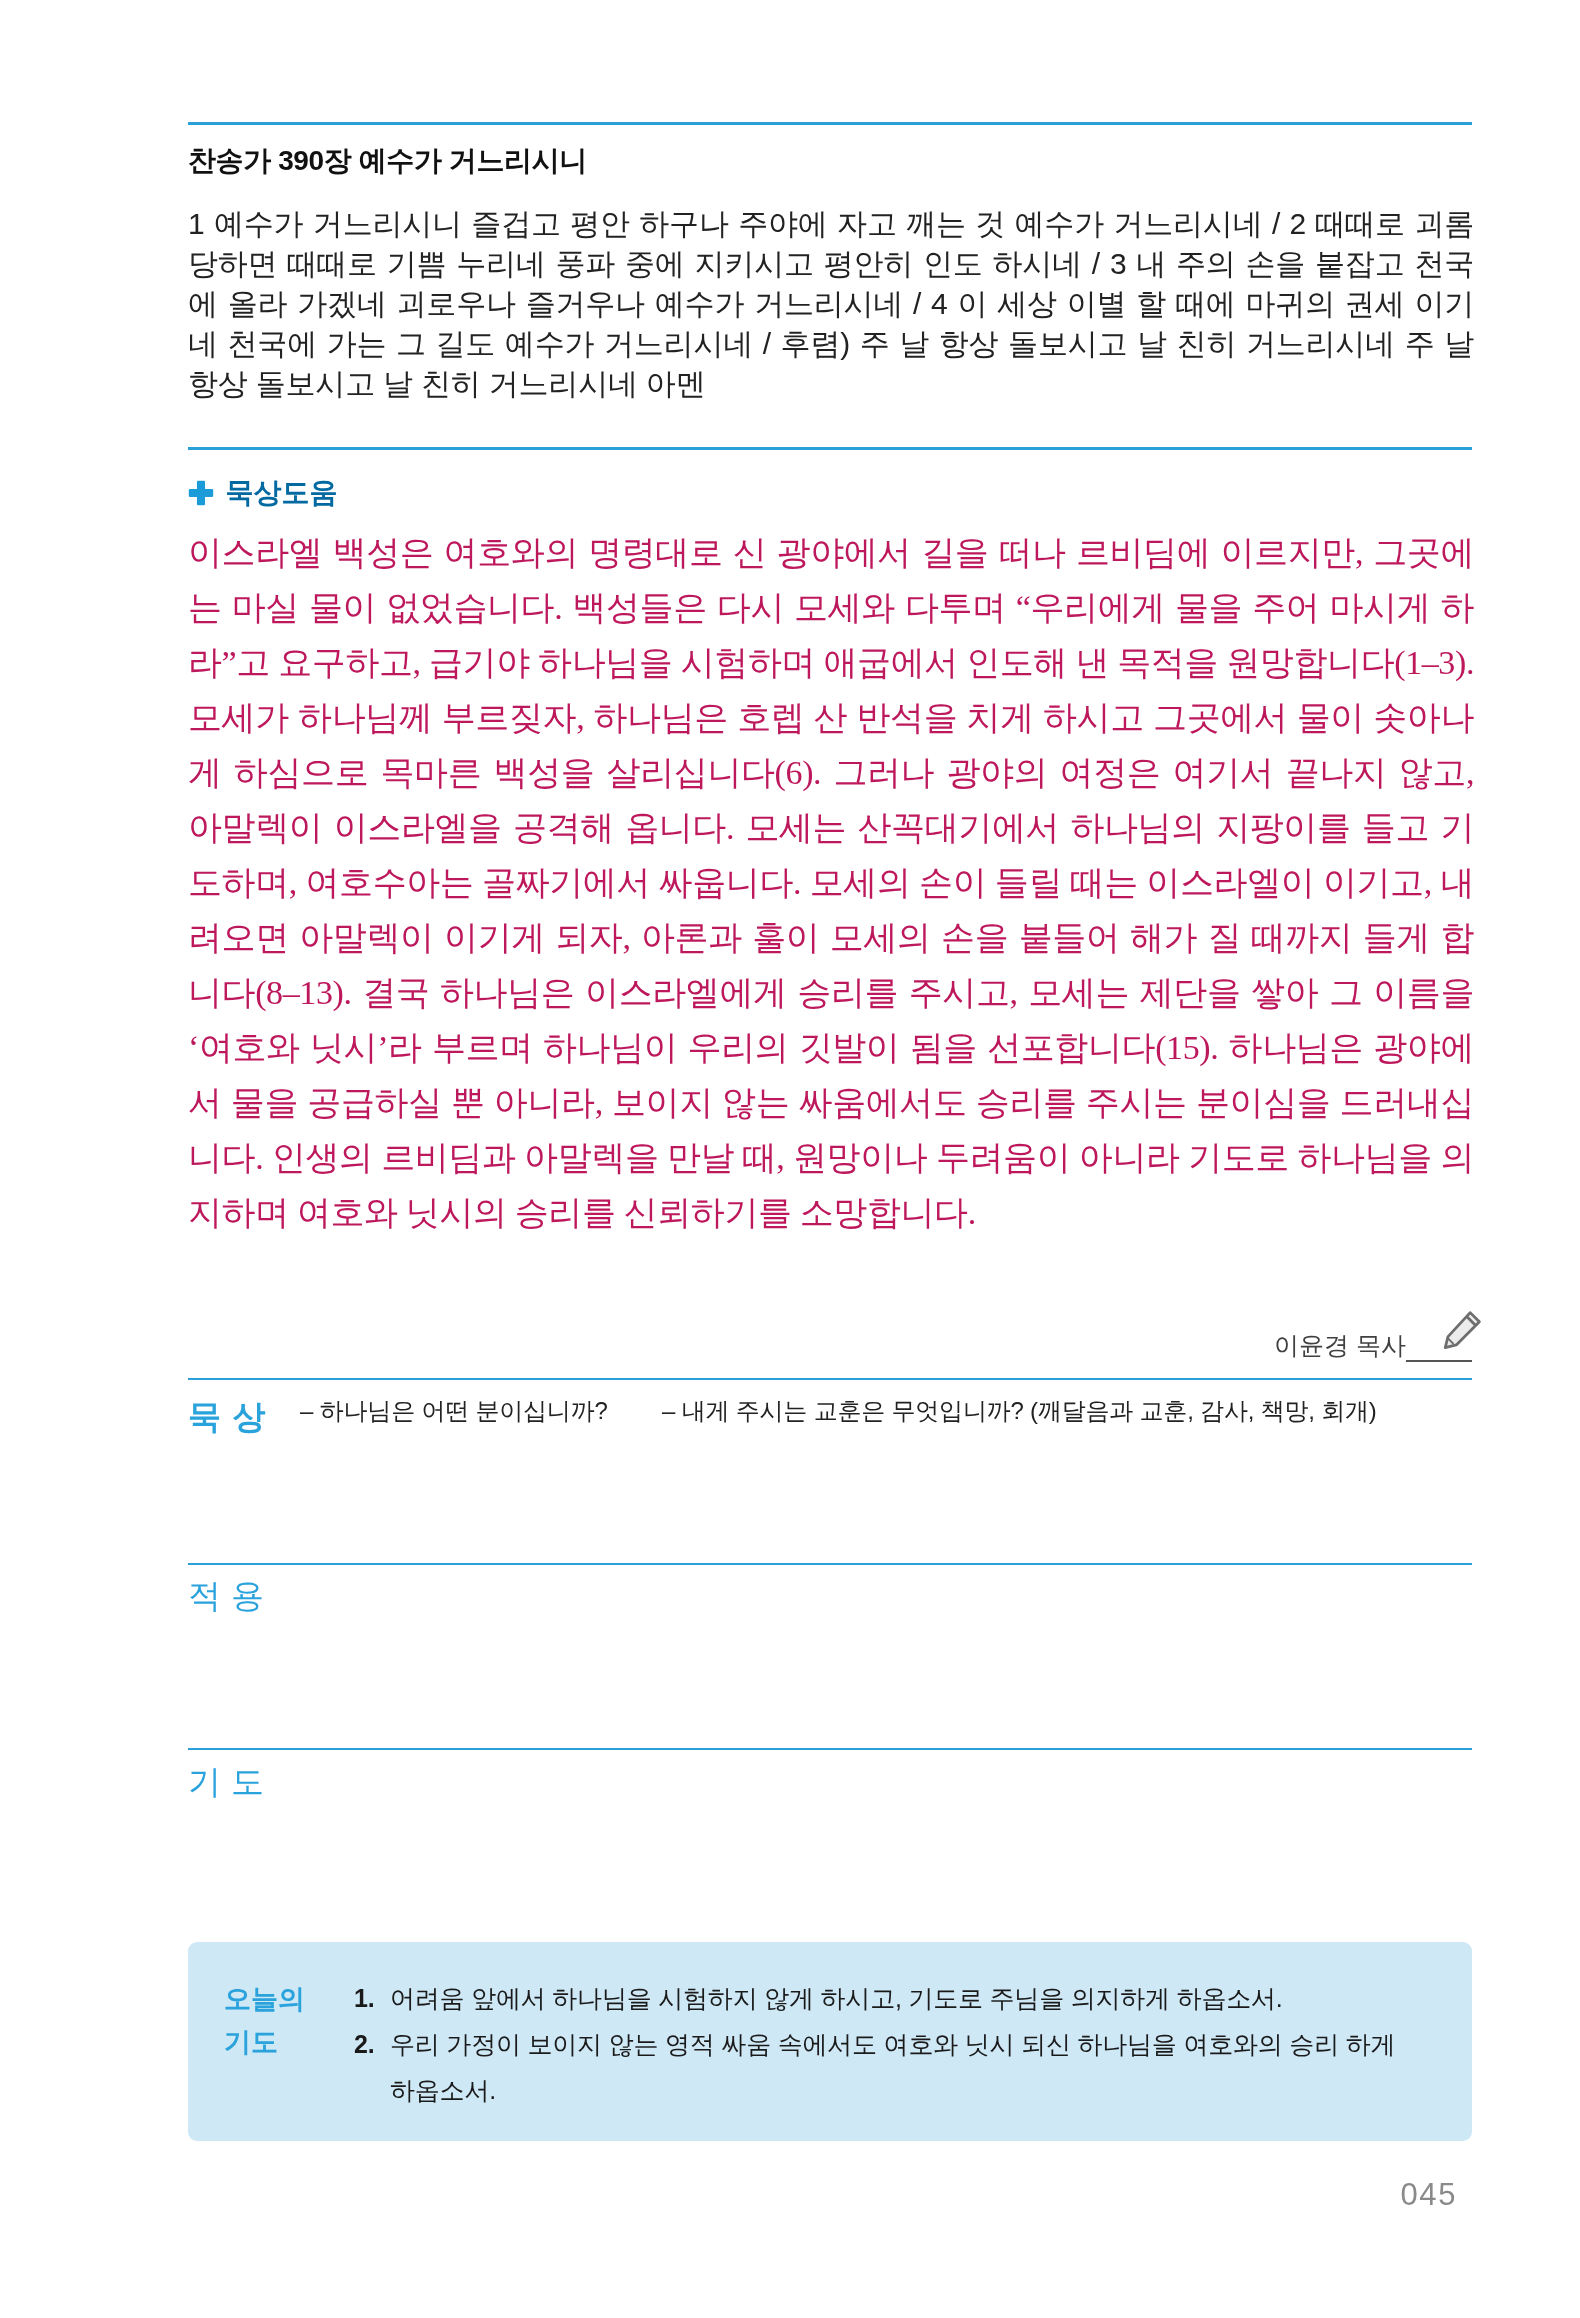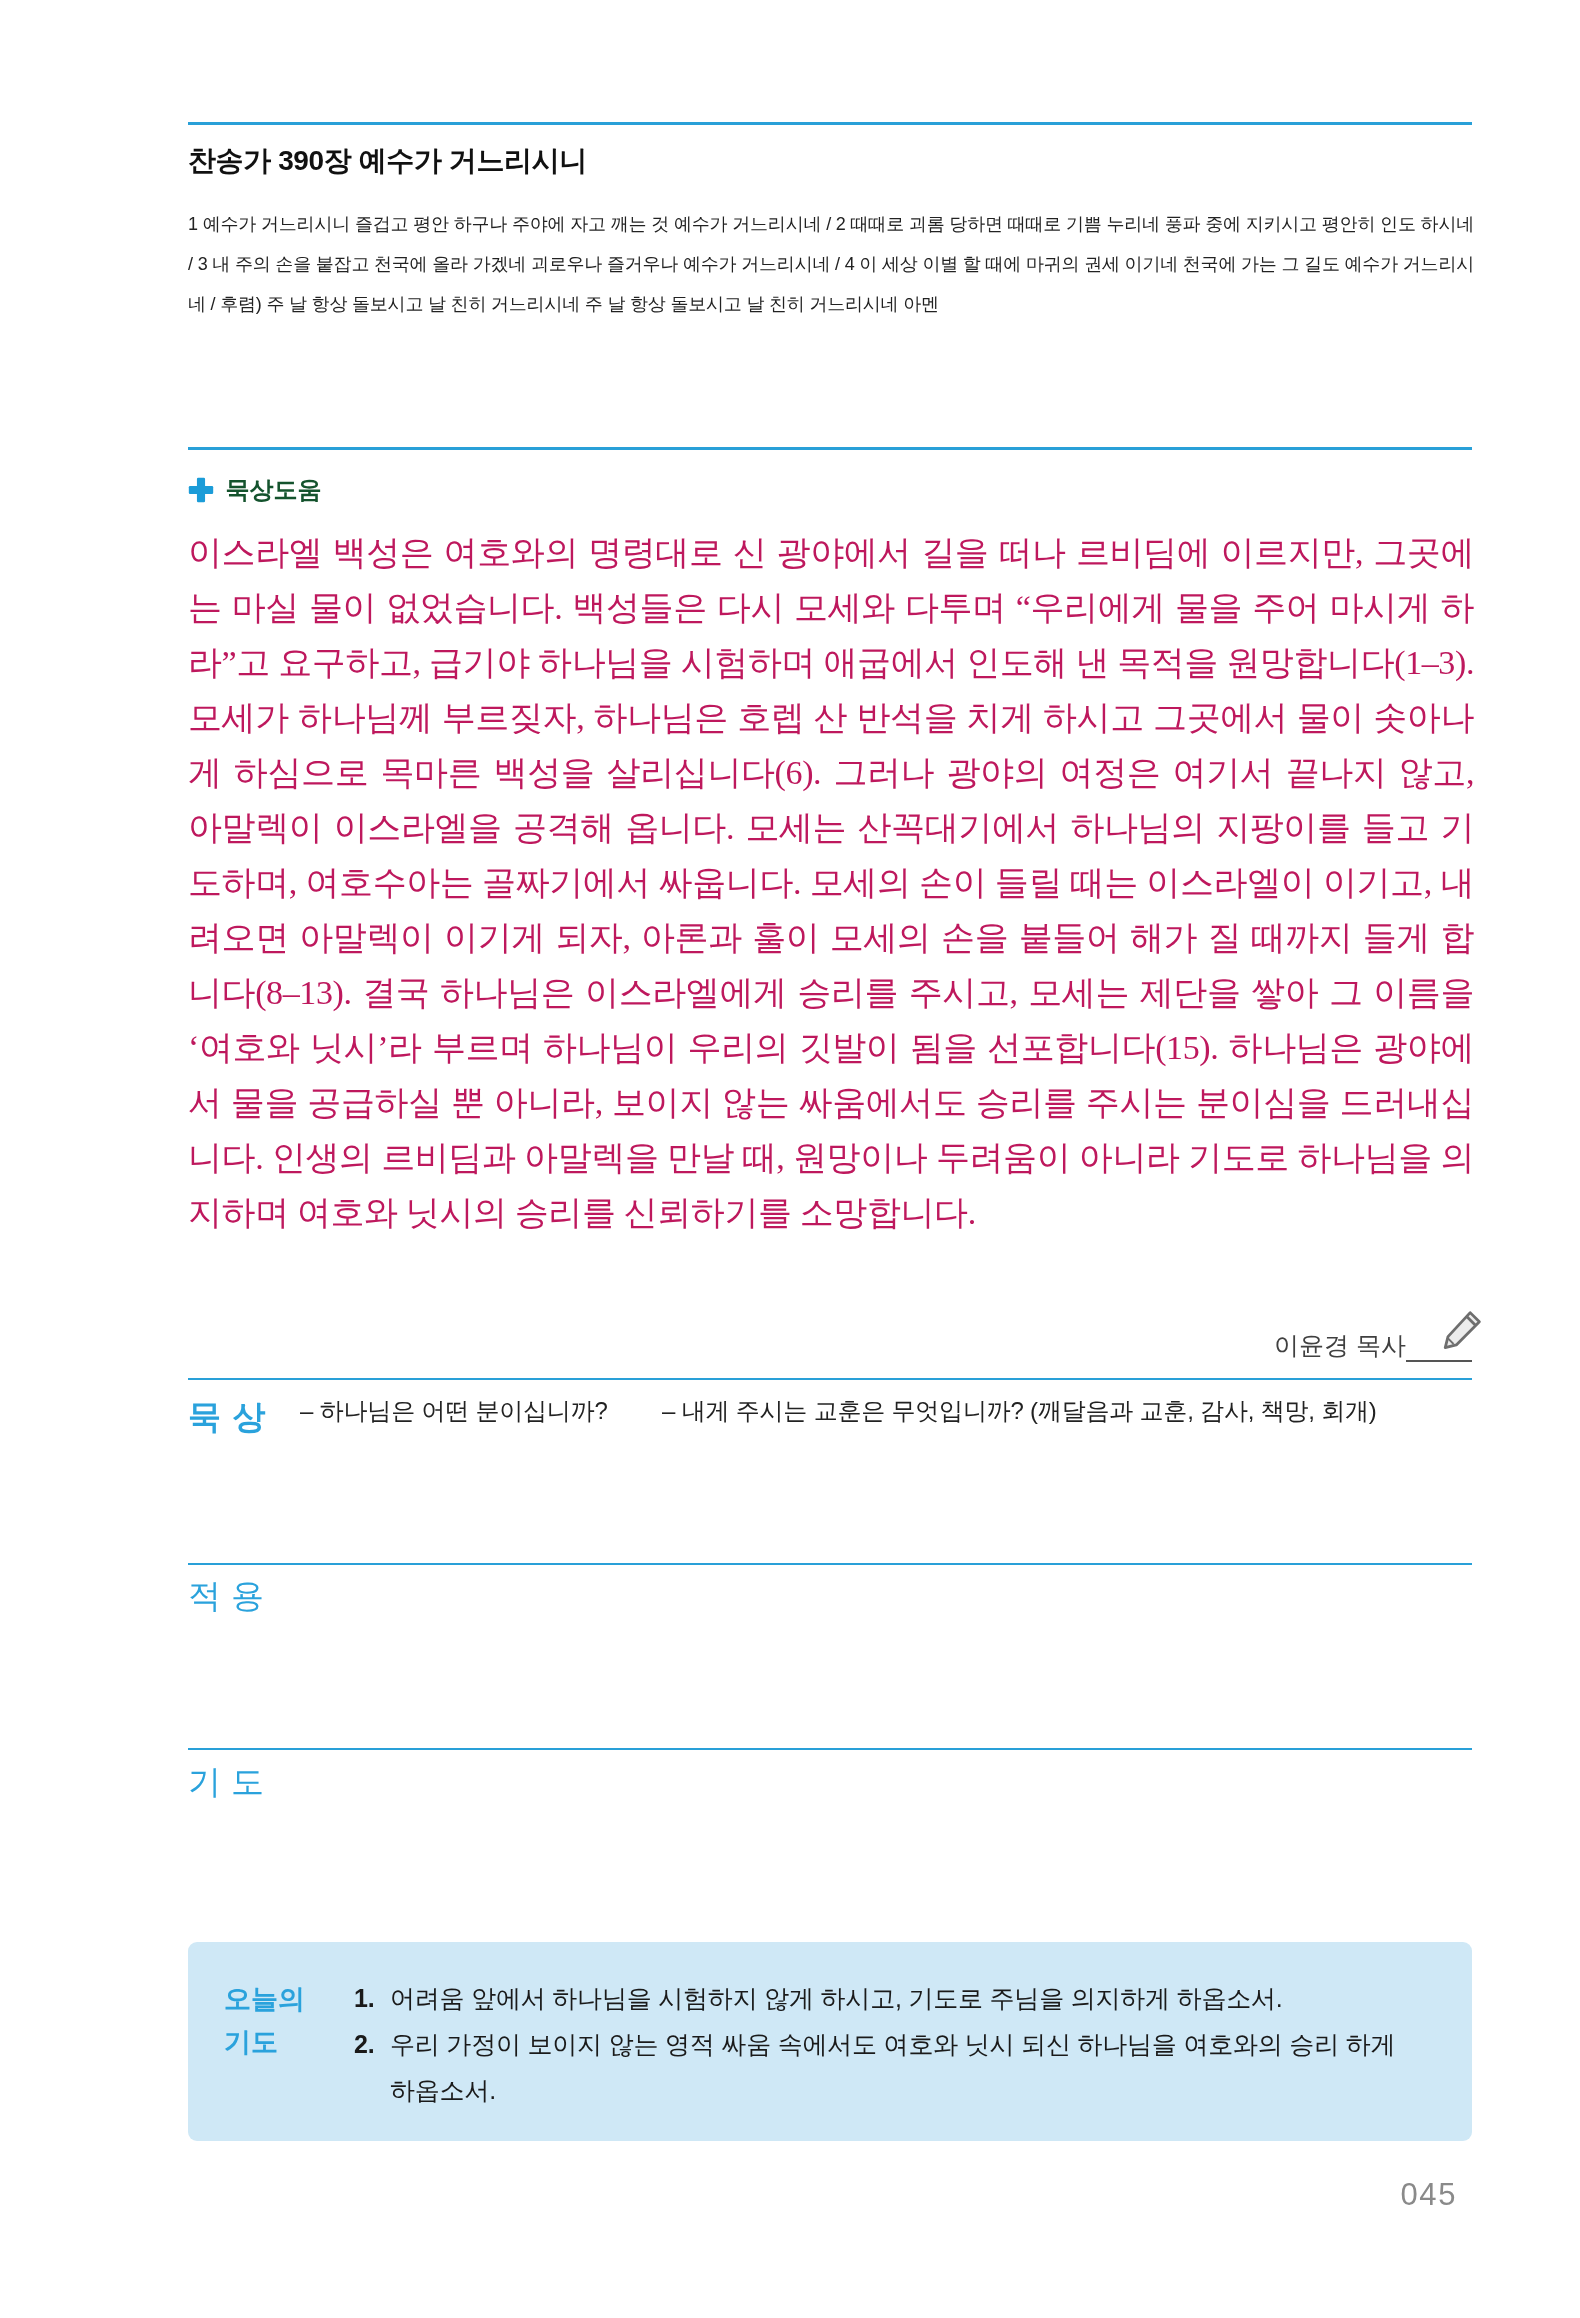--- a/index.html
+++ b/index.html
@@ -15,29 +15,29 @@
   .rule.thick { height:3.3px; }
   .rule.thin  { height:1.6px; }
 
   
   .hymn-title {
     position:absolute; left:188px; top:142px; width:1284px;
     font-size:28px; font-weight:bold; color:#111; letter-spacing:-0.4px;
   }
   .hymn-lyrics {
     position:absolute; left:188px; top:204px; width:1286px;
-    font-size:18px; line-height:40px; color:#222;
+    font-size:30px; line-height:40px; color:#222;
     text-align:justify; letter-spacing:-0.2px;
   }
 
   
   .help-header {
     position:absolute; left:188px; top:474px;
     display:flex; align-items:center; gap:11.5px;
-    font-size:24px; font-weight:bold; color:#14532d;text-align:center;
+    font-size:28px; font-weight:bold; color:#0369a1;text-align:center;
   }
   .plus-icon { display:inline-flex; width:26px; height:26px; }
   .body-text {
     position:absolute; left:188px; top:525px; width:1286px;
     font-family:"Liberation Serif", serif;
     font-size:34px; line-height:55px; color:#be185d;
     text-align:justify; letter-spacing:-0.4px;
   }
   .author-row {
     position:absolute; right:109px; top:1322px;

